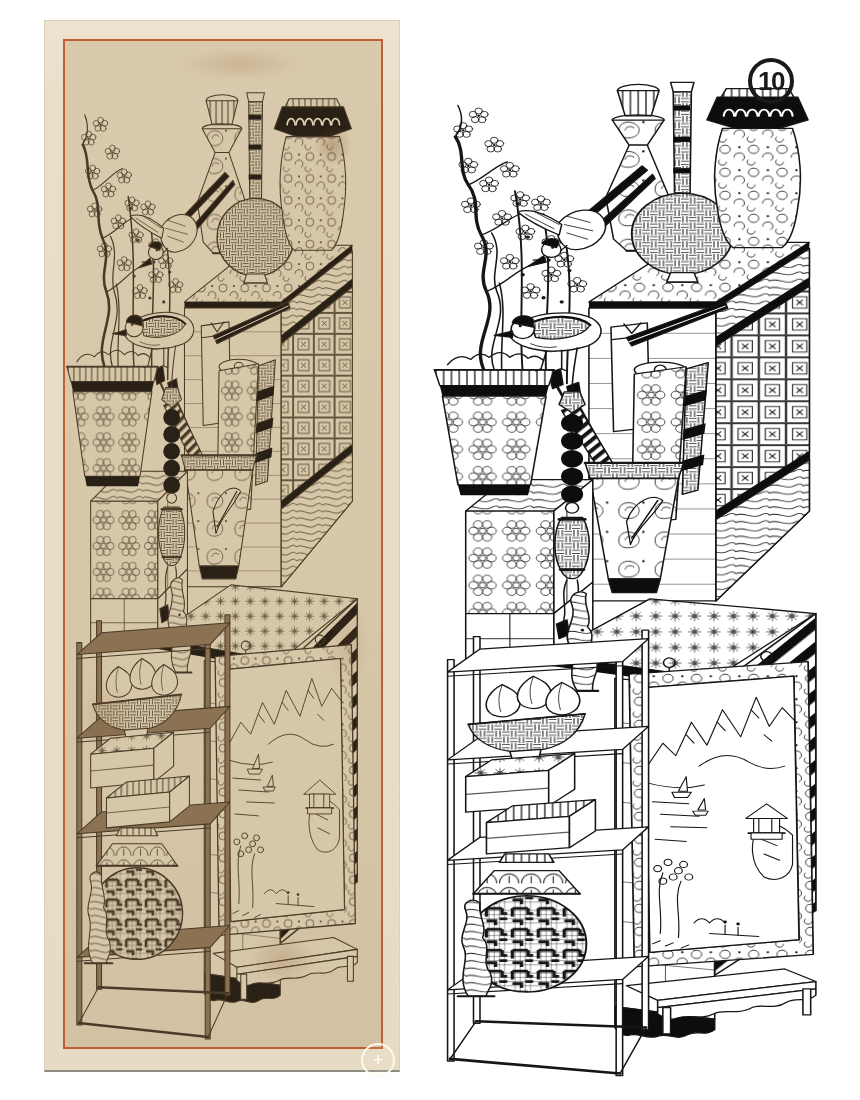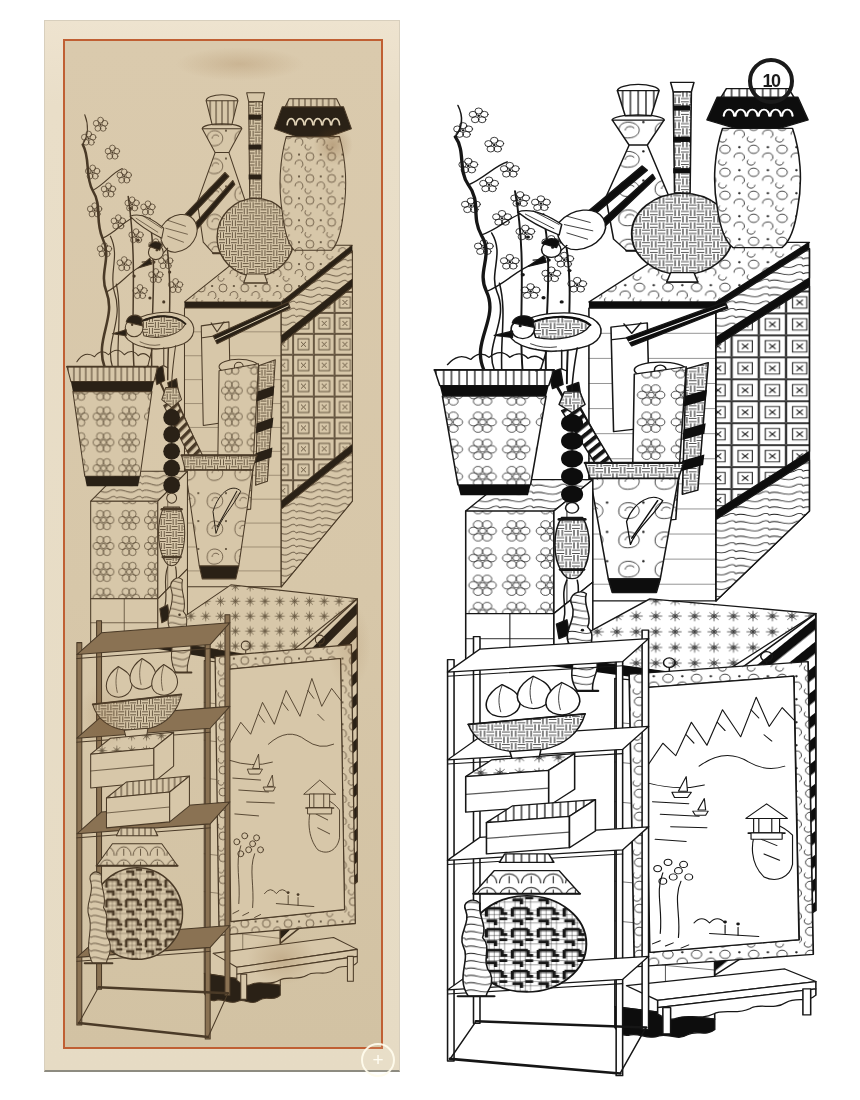--- a/index.html
+++ b/index.html
@@ -23,21 +23,21 @@
   .zoom-btn{position:absolute;left:316px;top:1022px;width:34px;height:34px;box-sizing:border-box;
             border-radius:50%;border:2px solid rgba(255,252,238,.92);background:rgba(255,252,240,.10);
             color:#fffdf2;font-size:19px;line-height:28px;text-align:center;padding:0;cursor:pointer;
             font-family:"Liberation Sans",sans-serif;}
   
   .right-panel{position:absolute;left:432px;top:28px;width:415px;height:1058px;background:#fff;}
   .right-panel svg{display:block;}
   
   .figure-badge{position:absolute;left:748px;top:58px;width:46px;height:46px;box-sizing:border-box;
                 border:4px solid #1a1a1a;border-radius:50%;display:flex;align-items:center;justify-content:center;
-                color:#1a1a1a;font-weight:700;font-size:18px;letter-spacing:-1.5px;
+                color:#1a1a1a;font-weight:700;font-size:26px;letter-spacing:-1.5px;
                 font-family:"Liberation Sans",sans-serif;}
 </style>
 </head>
 <body>
 
 <div class="stage">
 
   <figure class="left-panel" style="margin:0">
     <div class="painting">
       <svg id="svgL" viewBox="0 0 320 1010" preserveAspectRatio="none">

